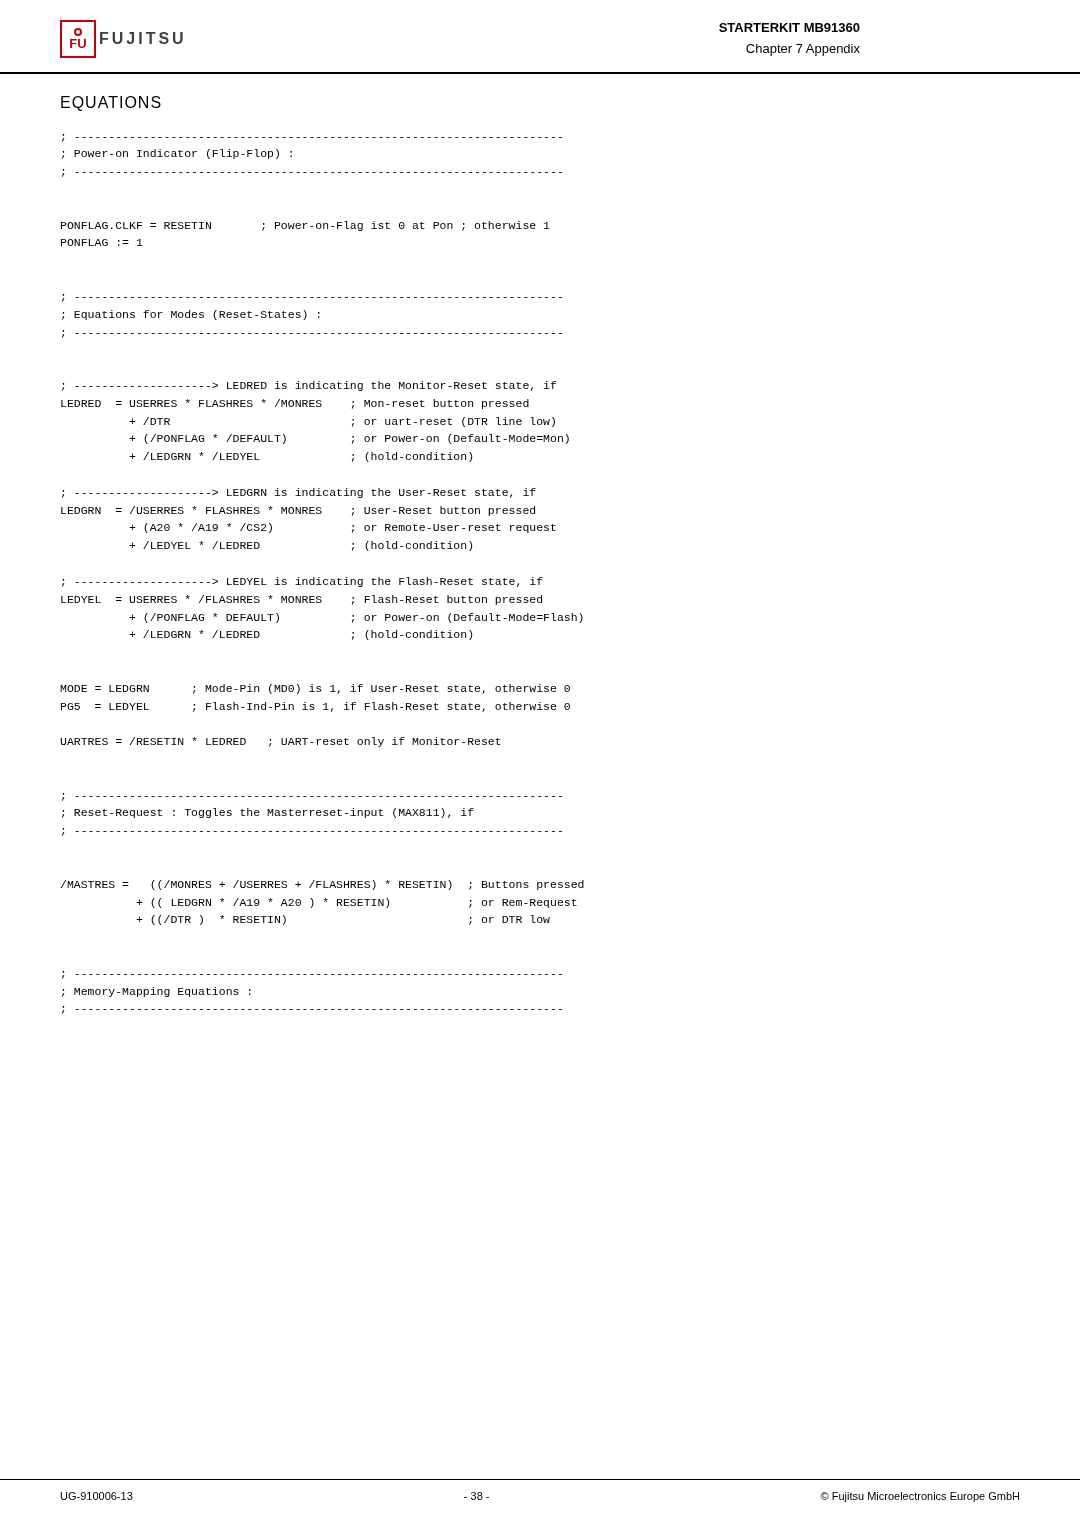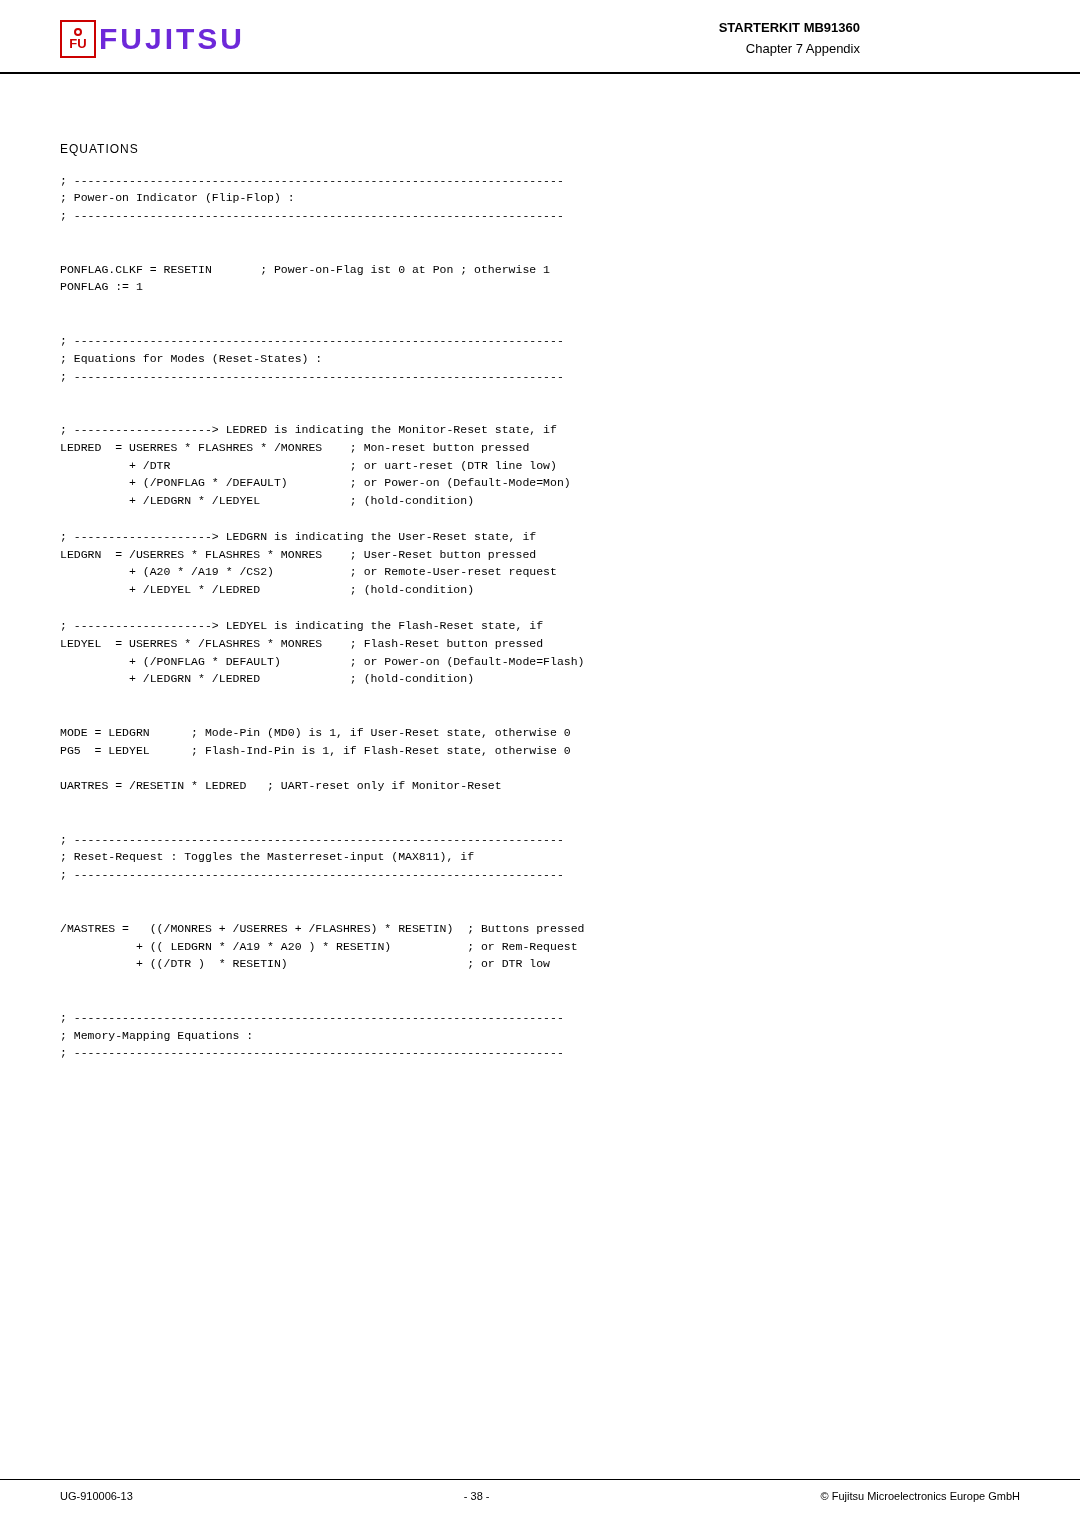--- a/index.html
+++ b/index.html
@@ -51,26 +51,25 @@
       display: block;
     }
 
     
     .main-content {
       padding: 20px 60px 60px 60px;
     }
 
     .section-label {
       font-family: Arial, sans-serif;
-      font-size: 12px;
+      font-size: 16px;
       font-weight: normal;
       color: #000000;
       margin-bottom: 16px;
       letter-spacing: 1px;
-      margin-top: 48px;
     }
 
     .code-block {
       font-family: 'Courier New', Courier, monospace;
       font-size: 11.5px;
       line-height: 1.55;
       color: #000000;
       white-space: pre;
     }
 
@@ -135,23 +134,23 @@
     .logo-fu {
       font-family: Arial, sans-serif;
       font-size: 13px;
       font-weight: bold;
       color: #cc0000;
       line-height: 1;
     }
 
     .logo-fujitsu-text {
       font-family: Arial, sans-serif;
-      font-size: 30px;
+      font-size: 16px;
       font-weight: bold;
-      color: #6d28d9;
+      color: #404040;
       letter-spacing: 3px;
       margin-left: 3px;
     }
   </style>
 </head>
 <body>
 
 <div class="header">
   <div class="logo-area">
     <div class="fujitsu-logo">

